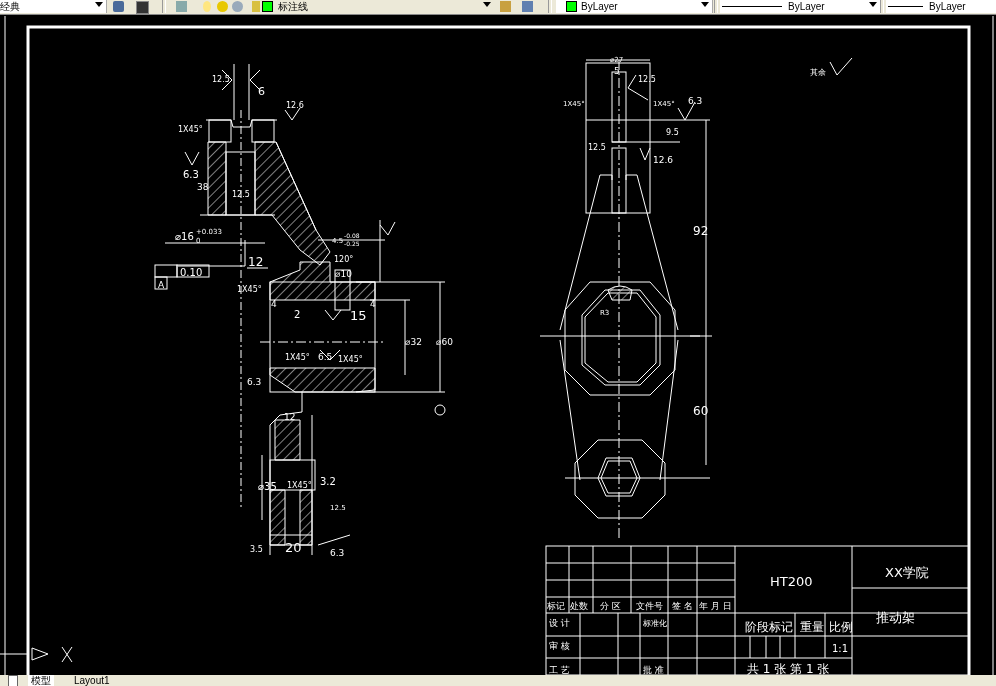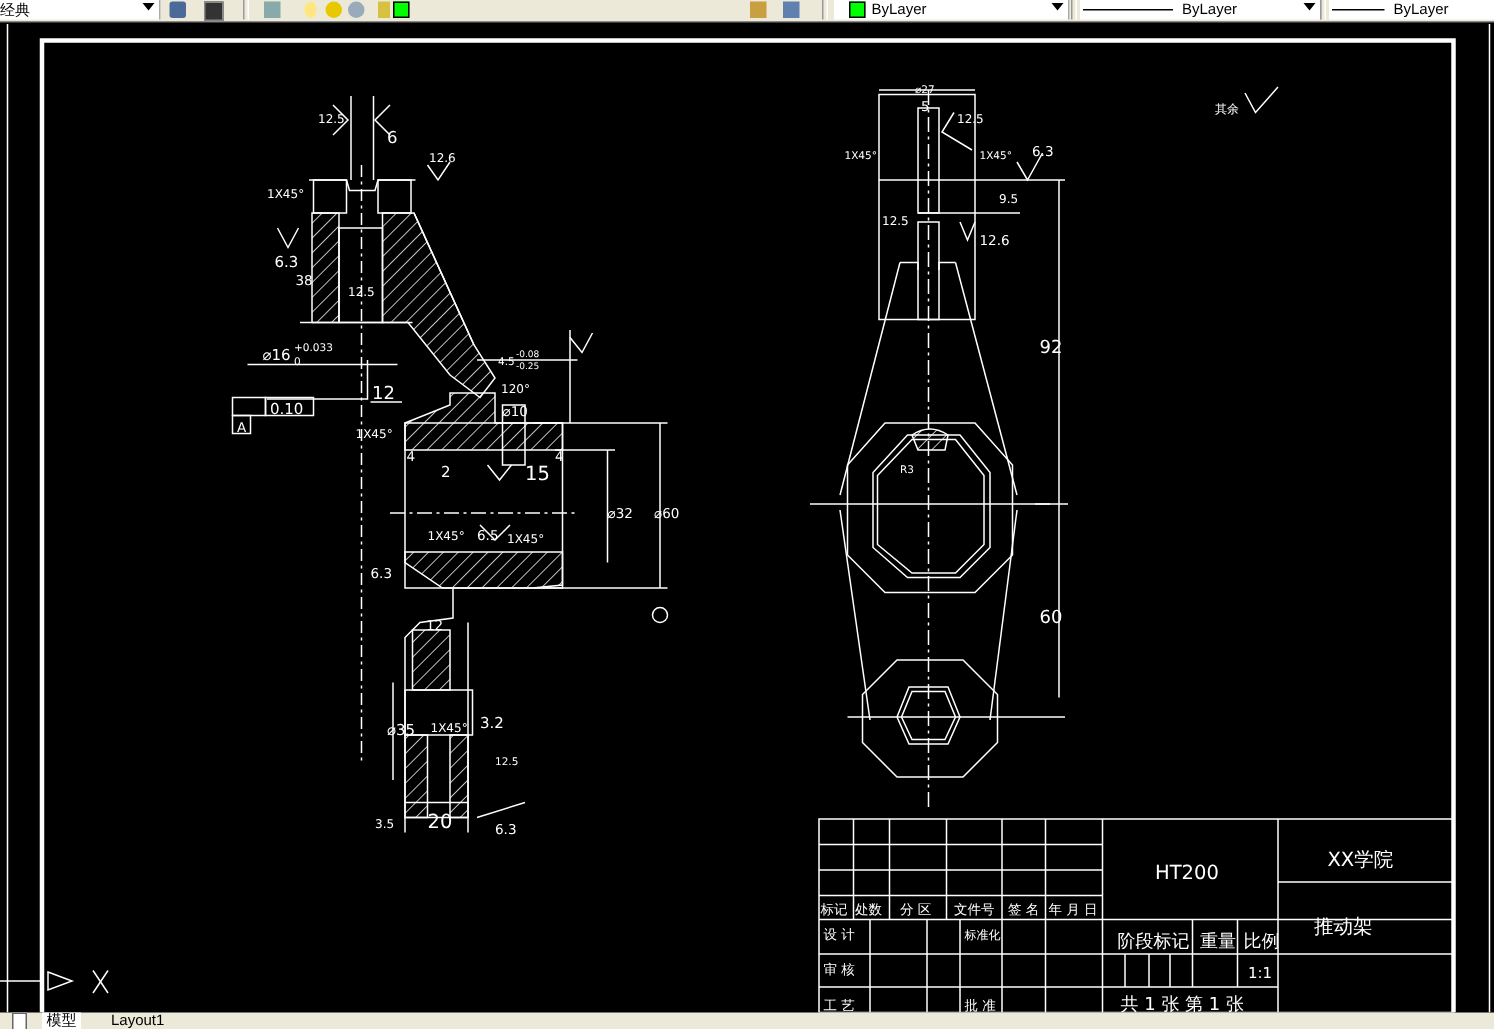--- a/index.html
+++ b/index.html
@@ -24,20 +24,24 @@
   </div>
   <div class="icon" style="left:113px;background:#4a6a9a;border-radius:2px;"></div>
   <div class="icon" style="left:136px;background:#333;border:1px solid #888;"></div>
   <div class="sep" style="left:162px;"></div>
   <div class="icon" style="left:176px;background:#8aa;"></div>
   <div class="icon" style="left:203px;width:8px;background:#ffe680;border-radius:50%;"></div>
   <div class="icon" style="left:217px;background:#e8c800;border-radius:50%;"></div>
   <div class="icon" style="left:232px;background:#9ab;border-radius:50%;"></div>
   <div class="icon" style="left:252px;width:8px;background:#d8c040;"></div>
   <div class="icon" style="left: 262px; width: 9px; height: 9px; border: 1px solid rgb(0, 0, 0); background: rgb(0, 255, 0);" id="lcs"></div>
+  <div class="combo" style="left:278px;width:216px;background:transparent;border:none;">
+    <span>标注线</span>
+      <span class="arrow"></span>
+  </div>
   <div class="icon" style="left:500px;background:#c8a040;"></div>
   <div class="icon" style="left:522px;background:#6080b0;"></div>
   <div class="sep" style="left:548px;"></div>
   <div class="combo" style="left:556px;width:156px;">
     <span style="display: inline-block; width: 9px; height: 9px; border: 1px solid rgb(0, 0, 0); margin: 0px 4px 0px 10px; background: rgb(0, 255, 0);" id="ccs"></span>
     <span>ByLayer</span>
       <span class="arrow"></span>
   </div>
   <div class="sep" style="left:714px;"></div>
   <div class="combo" style="left:720px;width:160px;">

